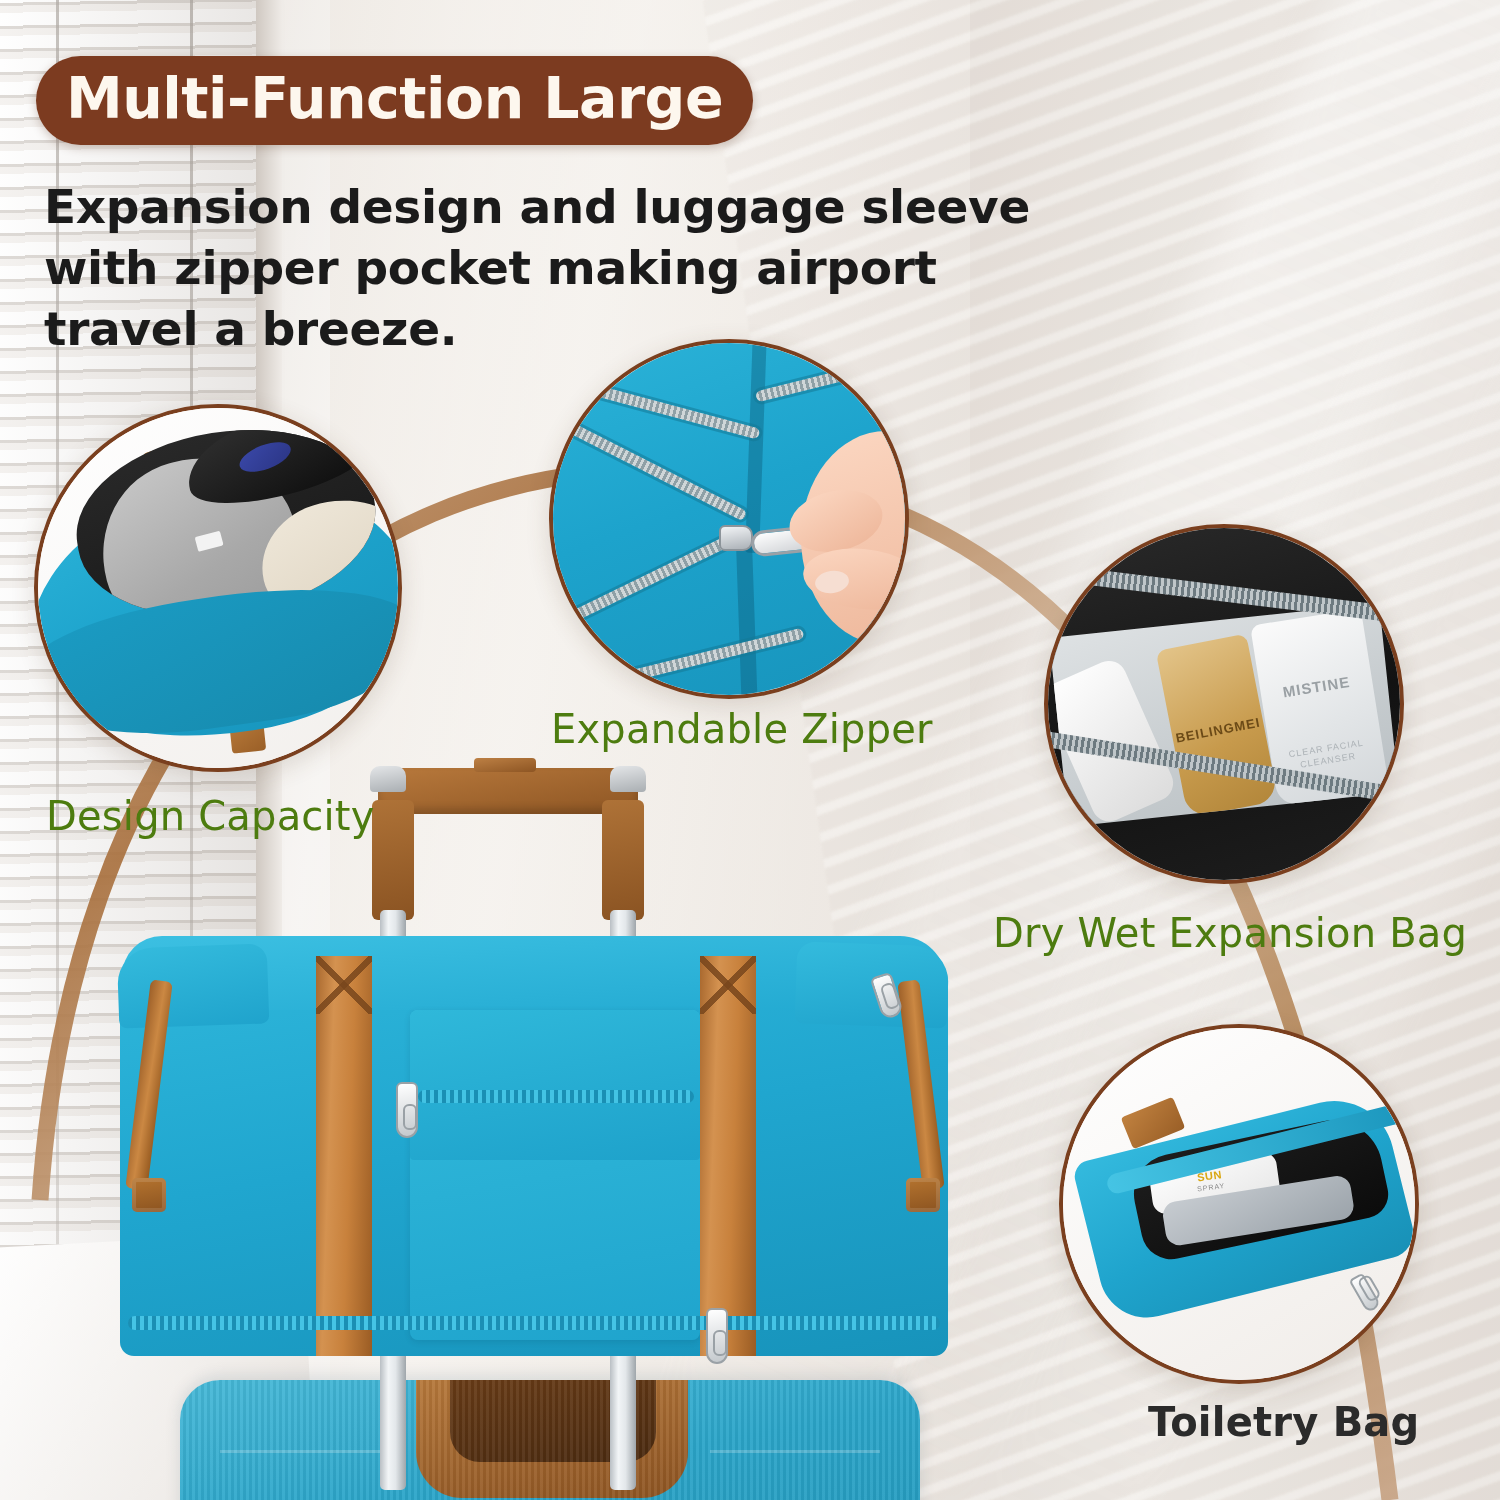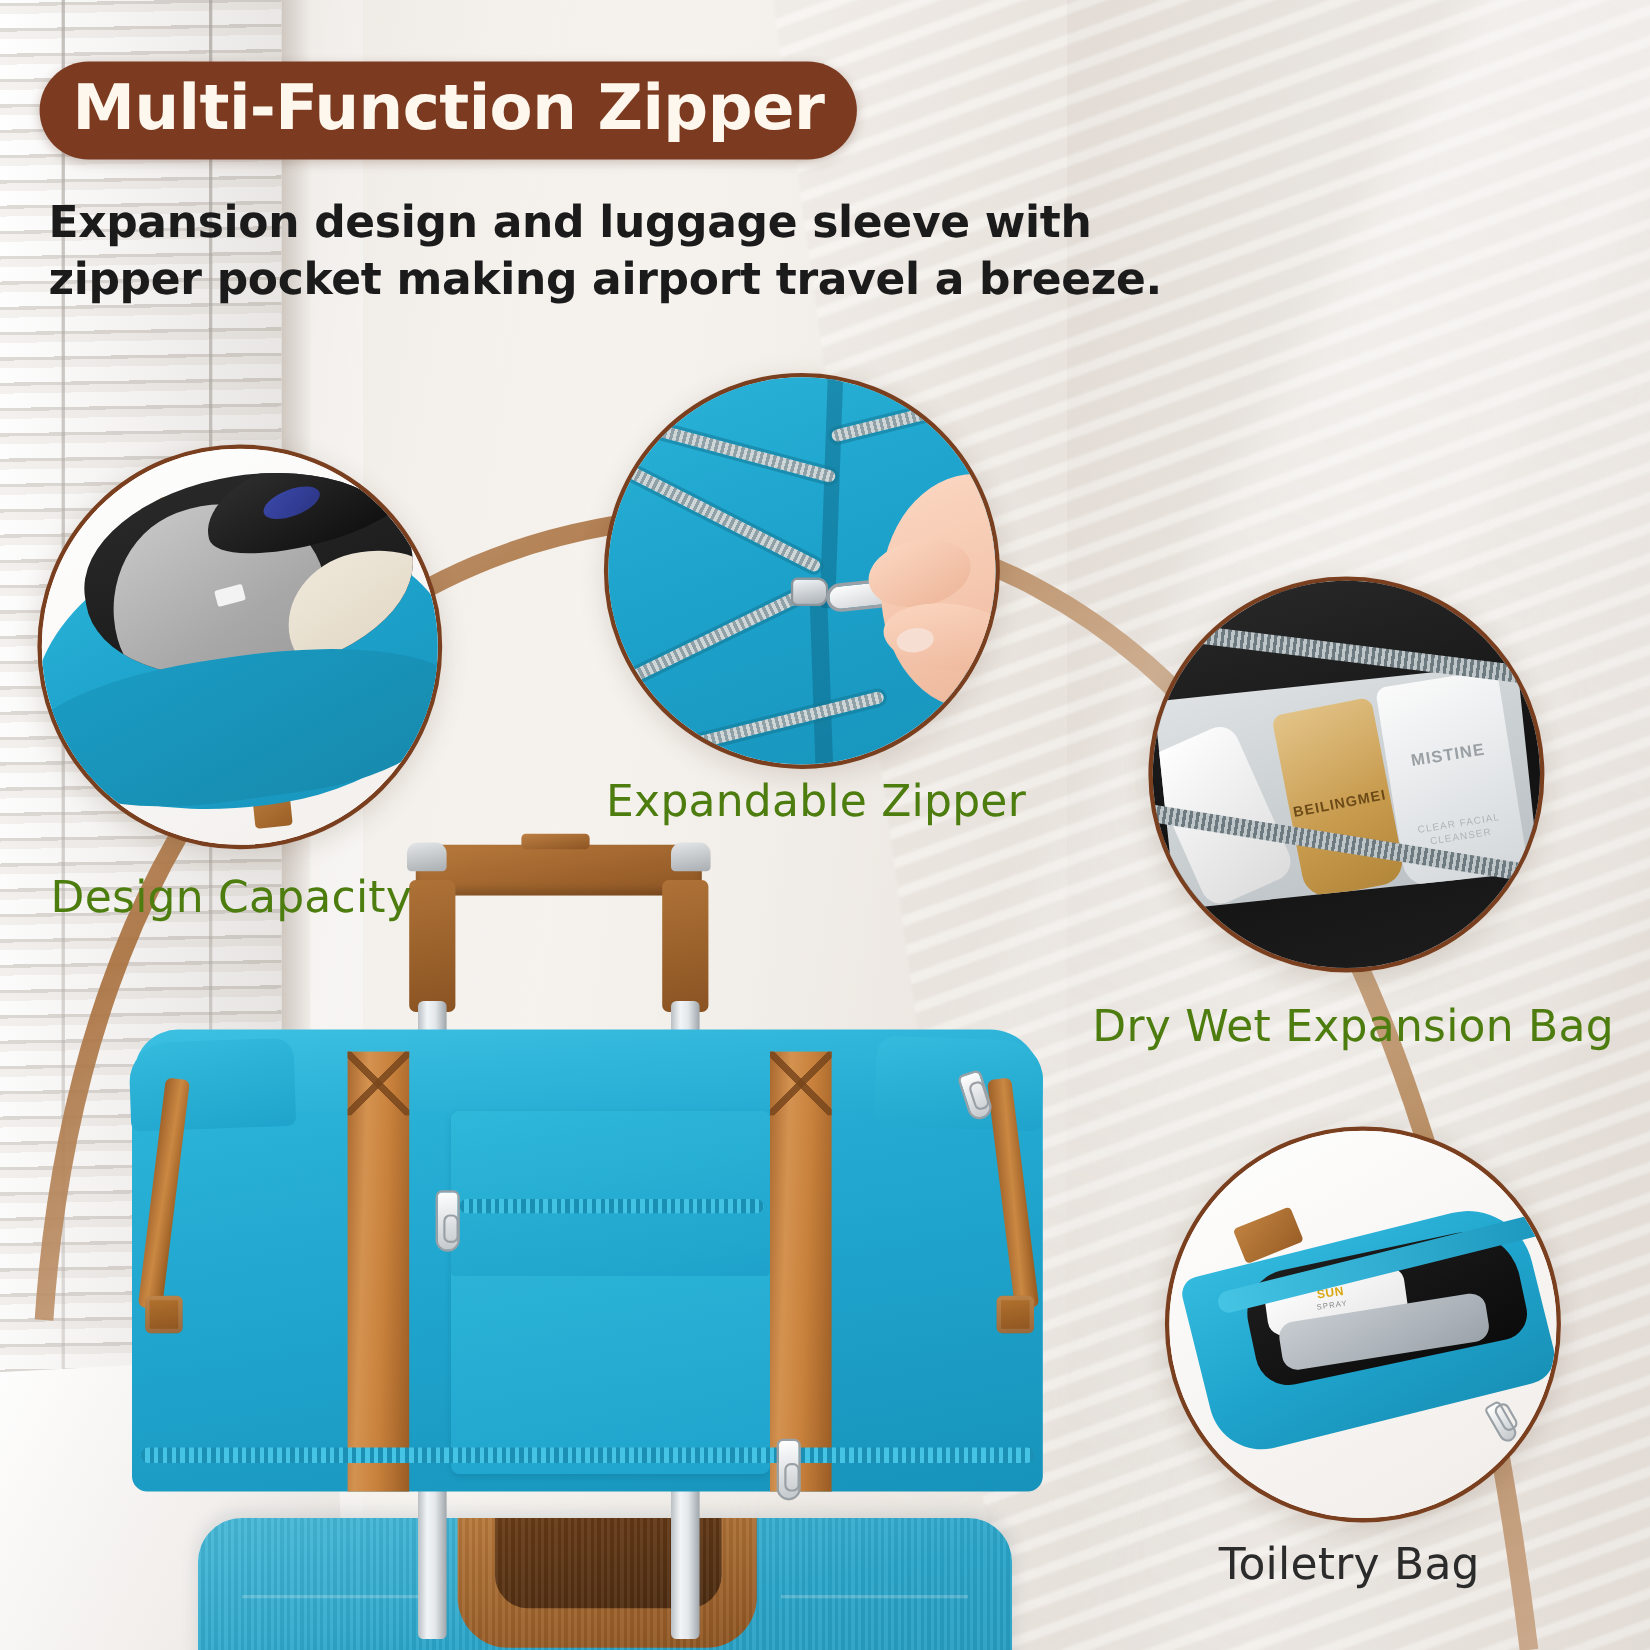--- a/index.html
+++ b/index.html
@@ -102,21 +102,21 @@
     font-size:57px;
     line-height:1.0;
     color:#fdf7ee;
     letter-spacing:-.5px;
     white-space:nowrap;
   }
   .subtitle {
     position:absolute; left:44px; top:176px; width:1020px;
     font-family:"DejaVu Sans", sans-serif;
     font-weight:bold;
-    font-size:40px;
+    font-size:47px;
     line-height:1.30;
     color:#1b1b1b;
     letter-spacing:-.3px;
   }
 
   
   .circle {
     position:absolute;
     border-radius:50%;
     border:4px solid #7a3f1e;
@@ -128,21 +128,21 @@
 
   
   .caption {
     position:absolute;
     font-family:"DejaVu Sans", sans-serif;
     font-size:40px;
     color:#4d7c0f;
     white-space:nowrap;
     letter-spacing:.2px;
   }
-  .caption.bold { font-weight:normal; color:#2b2b2b; }
+  .caption.bold { font-weight:bold; color:#2b2b2b;margin-left:40px; }
 
   
   .teal { background:linear-gradient(160deg,#2cb4d9 0%,#1da3cc 45%,#1793bb 100%); }
   .teal-d { background:linear-gradient(160deg,#1b9cc4 0%,#1689ac 100%); }
 
   
   .c1-bagbody {
     position:absolute; left:-14px; top:76px; width:392px; height:250px;
     border-radius:52% 48% 46% 54% / 60% 56% 44% 40%;
     transform:rotate(-9deg);
@@ -545,15 +545,15 @@
         <div class="bottle" style="left:24px; top:52px; width:190px; height:44px; background:linear-gradient(160deg,#c7ccd1,#9ba3aa); transform:rotate(3deg);"></div>
       </div>
     </div>
     <div style="position:absolute;left:40px;top:110px;width:312px;height:20px;background:linear-gradient(90deg,#45c4e4,#1b96bd);border-radius:10px;transform:rotate(-14deg);"></div>
     <div class="zipper-tab" style="left:294px; top:246px; width:16px; height:38px; transform:rotate(-30deg);"></div>
   </div>
 </div>
 <div class="caption bold" style="left:1108px; top:1399px;">Toiletry Bag</div>
 
 <div class="badge">
-  <div class="badge-text">Multi-Function Zipper</div>
+  <div class="badge-text">Multi-Function Large</div>
 </div>
 <div class="subtitle">Expansion design and luggage sleeve with zipper pocket making airport travel a breeze.</div>
 
 </body></html>

